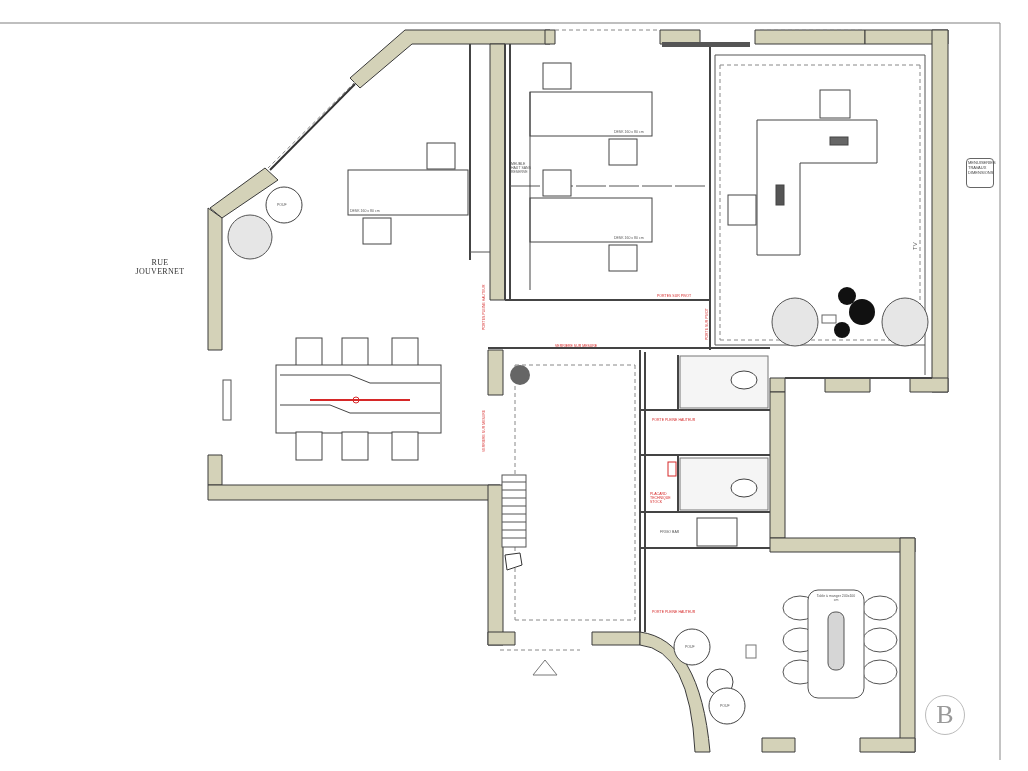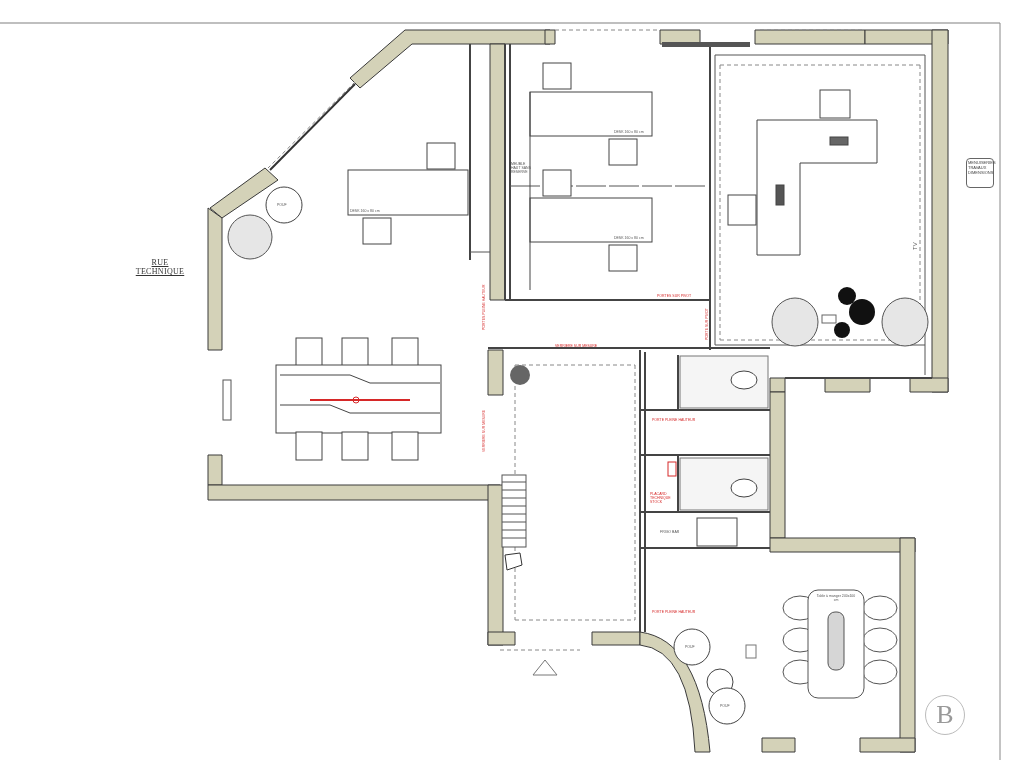--- a/index.html
+++ b/index.html
@@ -187,23 +187,23 @@
     <rect x="828" y="612" width="16" height="58" rx="7" fill="#d6d6d6"></rect>
   </g>
   <g stroke="#444" fill="#fff">
     <circle cx="692" cy="647" r="18"></circle>
     <circle cx="720" cy="682" r="13"></circle>
     <circle cx="727" cy="706" r="18"></circle>
   </g>
   <rect x="746" y="645" width="10" height="13" fill="#fff" stroke="#777"></rect>
 </svg>
 
-<div class="lbl" style="left:135px;top:258px;width:50px;text-decoration:underline;">
+<div class="lbl" style="left:135px;top:258px;width:50px;">
   <div>RUE</div>
-  <div>TECHNIQUE</div>
+  <div>JOUVERNET</div>
 </div>
 
 <div class="callout">MENUISERIES TRAVAUX DIMENSIONS</div>
 
 <div class="tiny" style="left:350px;top:209px;">DESK 160 x 80 cm</div>
 <div class="tiny" style="left:614px;top:130px;">DESK 160 x 80 cm</div>
 <div class="tiny" style="left:614px;top:236px;">DESK 160 x 80 cm</div>
 <div class="tiny" style="left:511px;top:162px;width:20px;white-space:normal;line-height:4px;">MEUBLE HAUT SANS RESERVE</div>
 
 <div class="tiny" style="left:277px;top:203px;">POUF</div>

